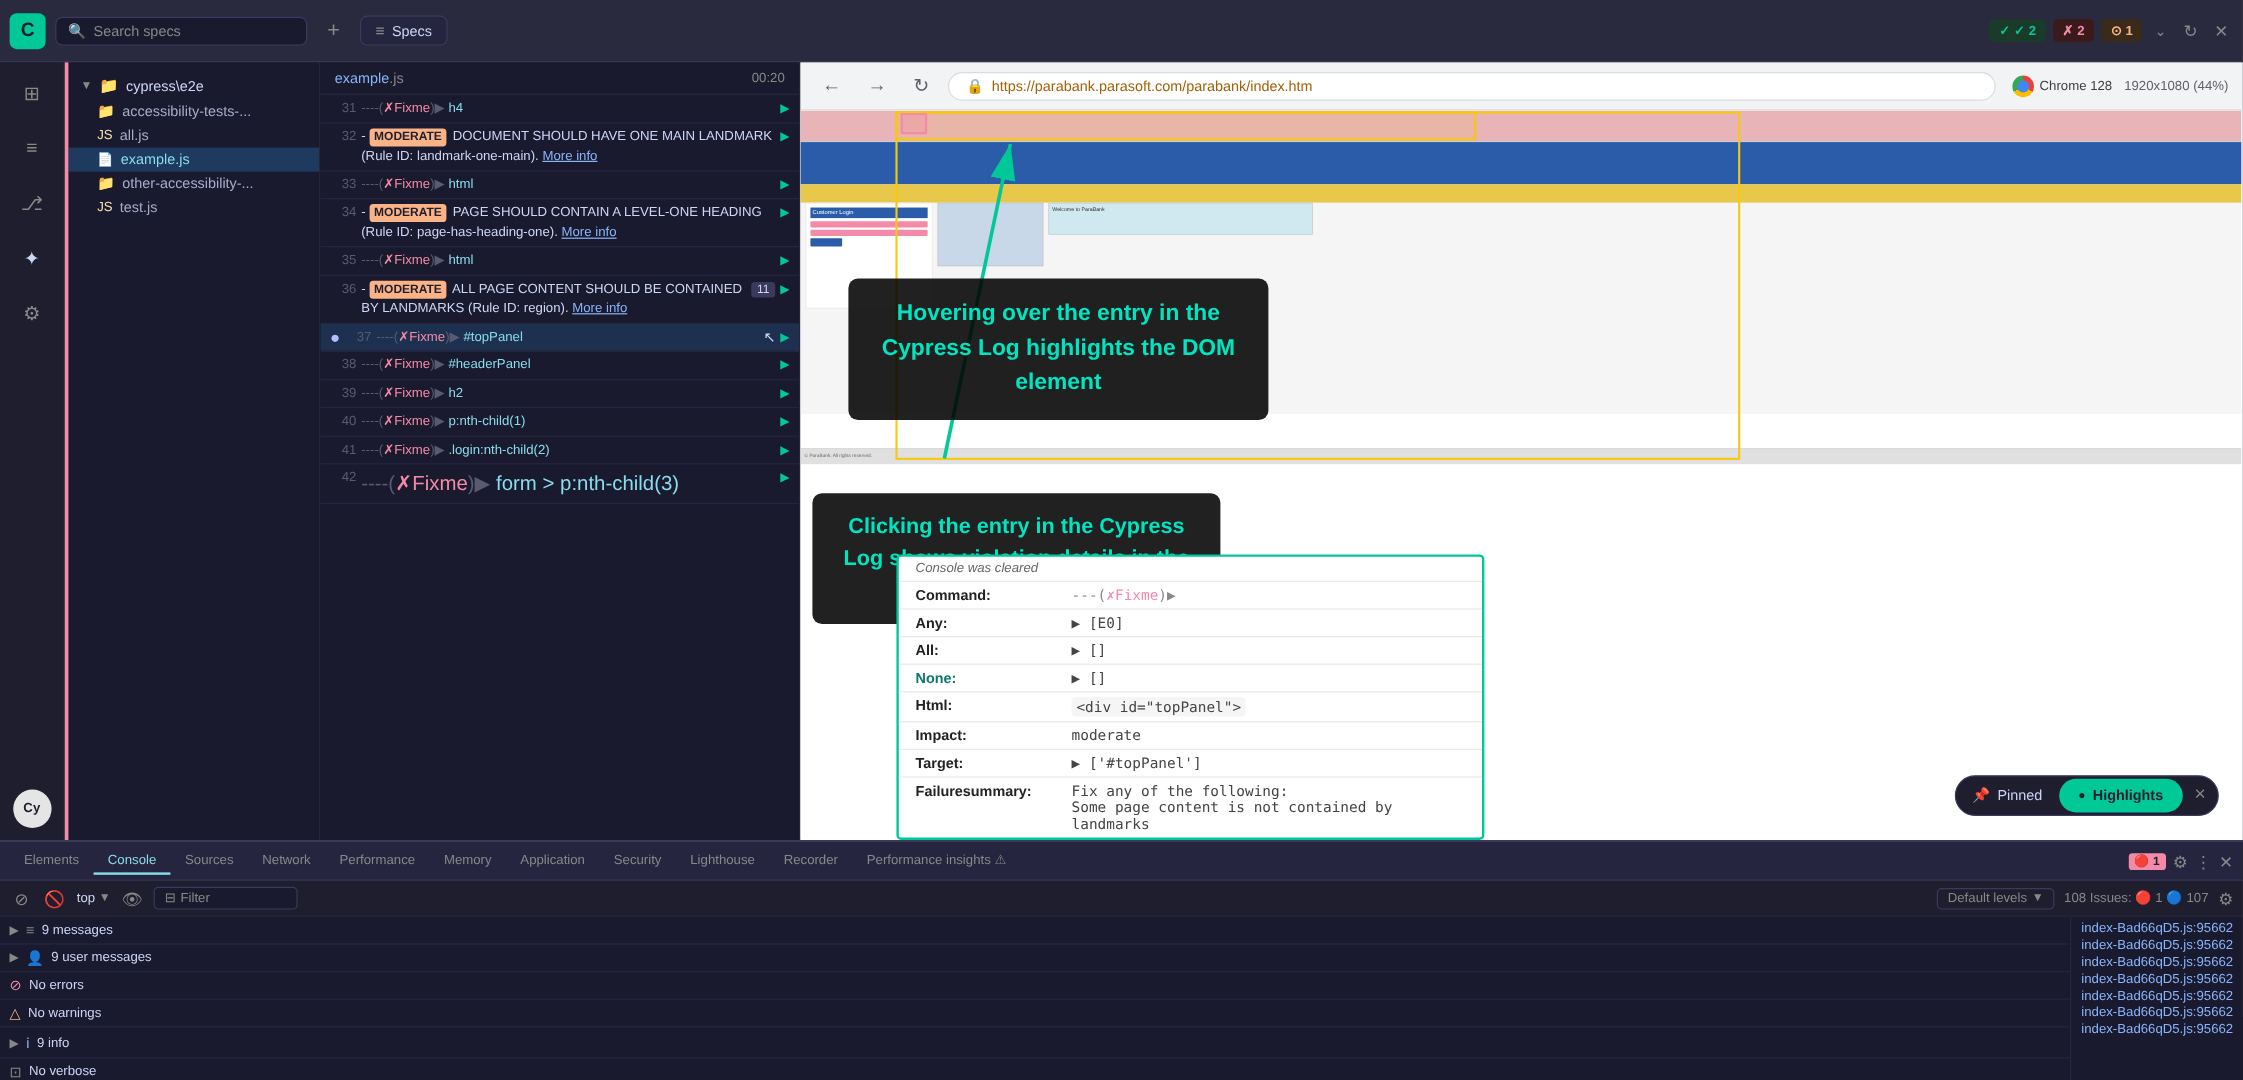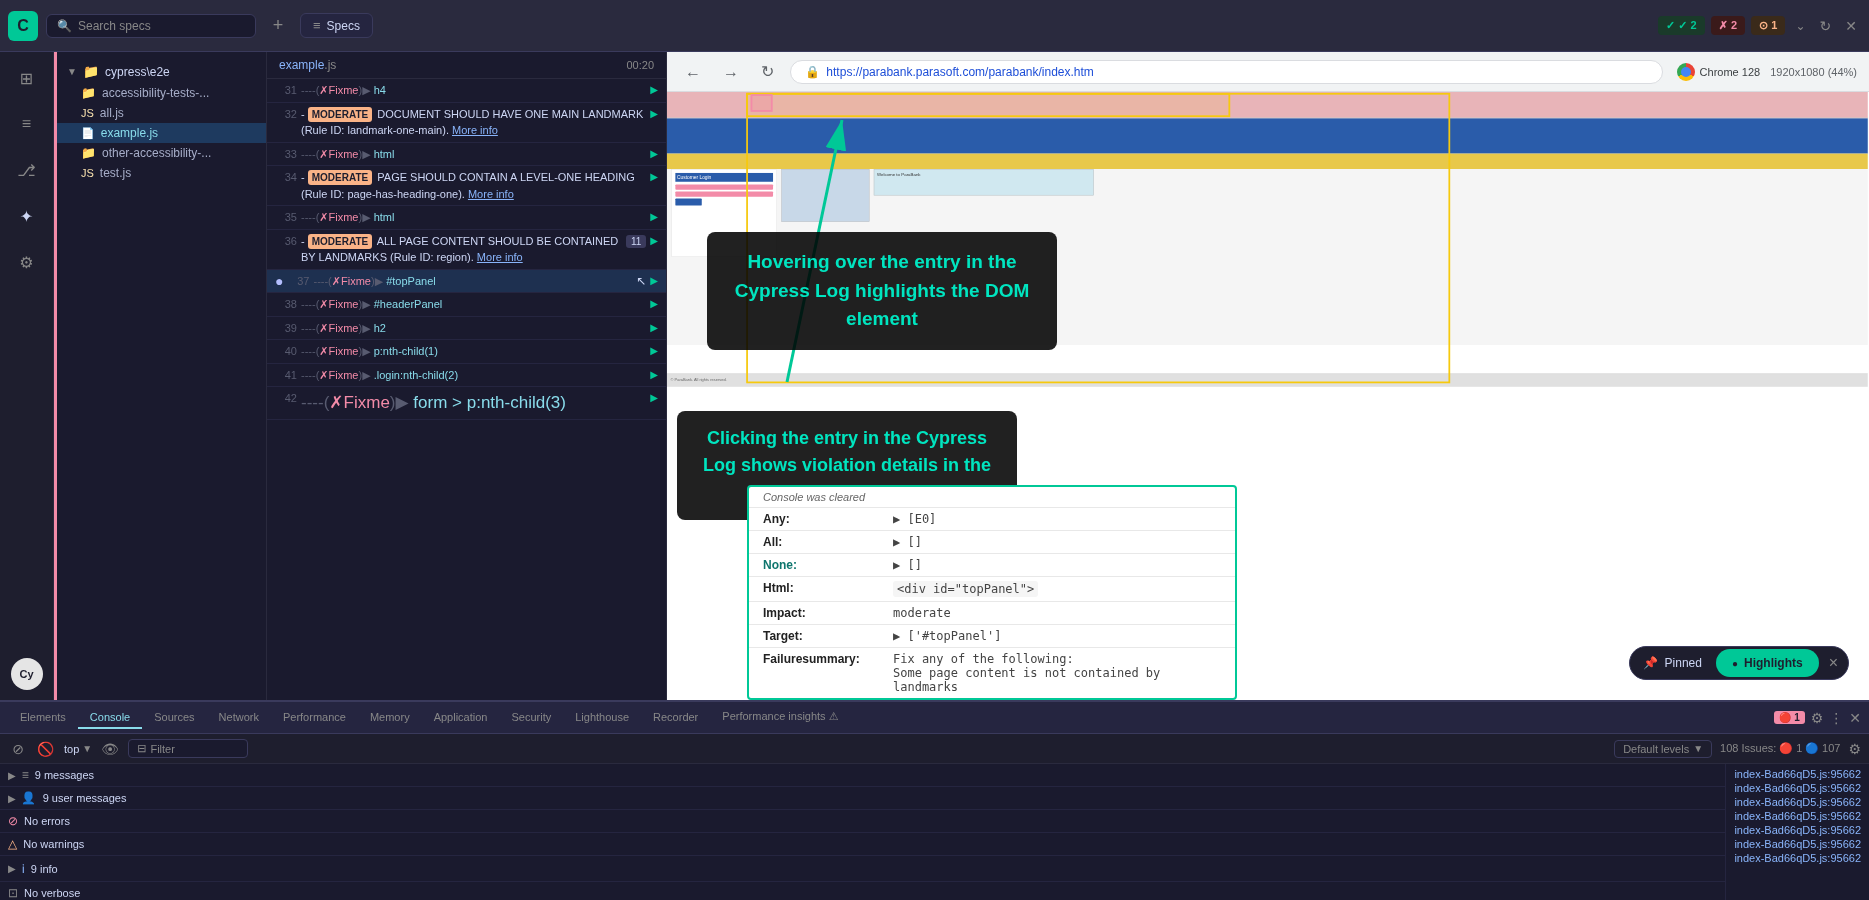--- a/index.html
+++ b/index.html
@@ -159,21 +159,21 @@
   </div>
 
   <div style="flex:1;background:#e8e8e8;position:relative;overflow:hidden;">
 
     <div style="display:flex;align-items:center;background:#f1f3f4;border-bottom:1px solid #dadce0;padding:4px 12px;gap:10px;height:40px;">
       <button style="background:transparent;border:none;cursor:pointer;color:#5f6368;font-size:16px;padding:2px 6px;">←</button>
       <button style="background:transparent;border:none;cursor:pointer;color:#5f6368;font-size:16px;padding:2px 6px;">→</button>
       <button style="background:transparent;border:none;cursor:pointer;color:#5f6368;font-size:16px;padding:2px 6px;">↻</button>
       <div style="flex:1;background:white;border:1px solid #dadce0;border-radius:20px;padding:4px 14px;font-size:12px;color:#3c4043;display:flex;align-items:center;gap:6px;">
         <span style="color:#5f6368;font-size:12px;">🔒</span>
-        <span style="color:#1d4ed8;">https://parabank.parasoft.com/parabank/index.htm</span>
+        <span style="color:#a16207;">https://parabank.parasoft.com/parabank/index.htm</span>
       </div>
       <div style="display:flex;align-items:center;gap:5px;margin-left:4px;">
         <div style="width:18px;height:18px;border-radius:50%;background:conic-gradient(#ea4335 0deg 120deg,#fbbc04 120deg 240deg,#34a853 240deg 360deg);position:relative;flex-shrink:0;">
           <div style="position:absolute;top:4px;left:4px;width:10px;height:10px;border-radius:50%;background:#4285f4;"></div>
         </div>
         <span style="color:#3c4043;font-size:11px;">Chrome 128</span>
       </div>
       <span style="color:#5f6368;font-size:11px;white-space:nowrap;">1920x1080 (44%)</span>
     </div>
 
@@ -242,20 +242,24 @@
         <defs>
           <marker id="arrowhead2" markerWidth="10" markerHeight="7" refX="10" refY="3.5" orient="auto">
             <polygon points="0 0, 10 3.5, 0 7" fill="#00c897"></polygon>
           </marker>
         </defs>
         <line x1="140" y1="490" x2="250" y2="570" stroke="#00c897" stroke-width="3" marker-end="url(#arrowhead2)"></line>
       </svg>
 
       <div style="position:absolute;bottom:0;left:80px;width:490px;background:white;border:2px solid #00c897;border-radius:4px;z-index:100;font-size:12px;">
         <div style="padding:4px 14px;color:#666;font-style:italic;border-bottom:1px solid #e8e8e8;font-size:11px;">Console was cleared</div>
+        <div style="display:flex;padding:4px 14px;border-bottom:1px solid #e8e8e8;">
+          <span style="font-weight:bold;min-width:130px;color:#222;">Command:</span>
+          <span style="font-family:monospace;color:#444;"><span style="color:#888;">---(</span><span style="color:#f38ba8;">✗Fixme</span><span style="color:#888;">)▶</span></span>
+        </div>
         <div style="display:flex;padding:4px 14px;border-bottom:1px solid #e8e8e8;">
           <span style="font-weight:bold;min-width:130px;color:#222;">Any:</span>
           <span style="font-family:monospace;color:#444;">▶ [E0]</span>
         </div>
         <div style="display:flex;padding:4px 14px;border-bottom:1px solid #e8e8e8;">
           <span style="font-weight:bold;min-width:130px;color:#222;">All:</span>
           <span style="font-family:monospace;color:#444;">▶ []</span>
         </div>
         <div style="display:flex;padding:4px 14px;border-bottom:1px solid #e8e8e8;">
           <span style="font-weight:bold;min-width:130px;color:#0f766e;">None:</span>

